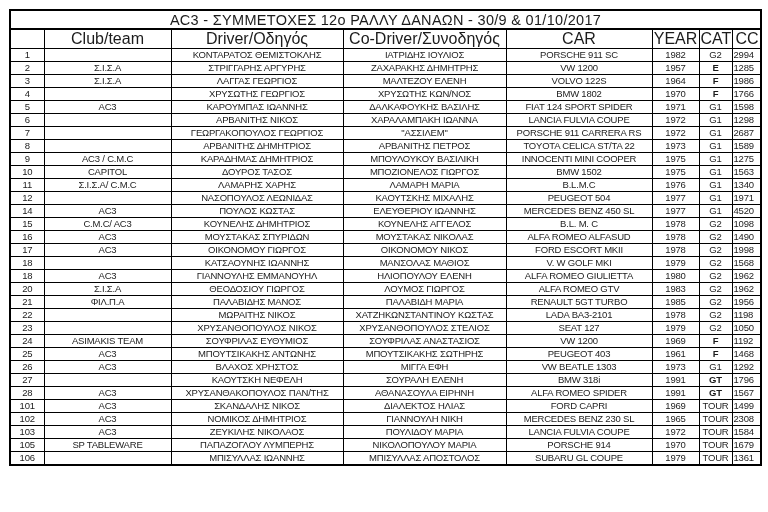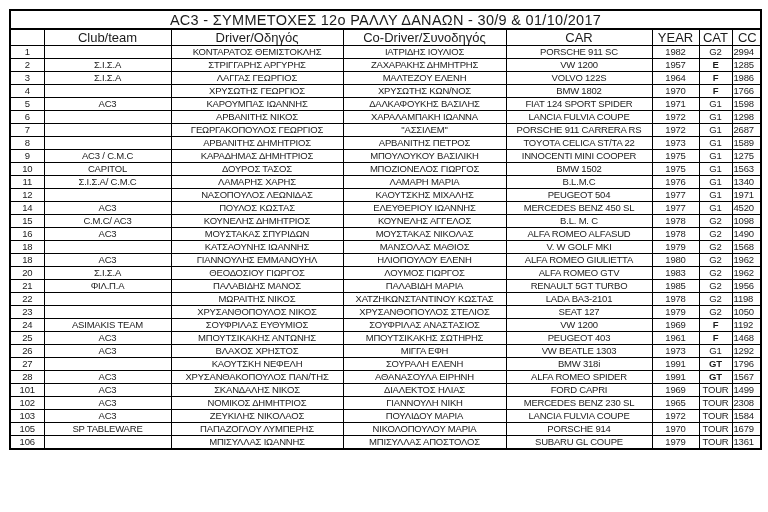--- a/index.html
+++ b/index.html
@@ -32,23 +32,23 @@
     vertical-align: middle;
   }
   tr.title-row th {
     height: 19px;
     font-size: 14.5px;
     letter-spacing: 0.3px;
     border-bottom: 2px solid #000;
   }
   tr.header-row th {
     height: 14px;
-    font-size: 13px;
-  }
-  tr.header-row th.col-cc { text-align: center; padding-left: 3px; }
+    font-size: 16px;
+  }
+  tr.header-row th.col-cc { text-align: left; padding-left: 3px; }
   tbody td {
     height: 12.6px;
     font-size: 9.5px;
     line-height: 12px;
     letter-spacing: -0.2px;
   }
   tbody td.col-cc { text-align: right; padding-right: 11px; }
   tbody td.bold { font-weight: bold; }
 </style>
 </head>
@@ -226,20 +226,30 @@
           <td class="col-no">16</td>
           <td class="col-club">AC3</td>
           <td class="col-driver">ΜΟΥΣΤΑΚΑΣ ΣΠΥΡΙΔΩΝ</td>
           <td class="col-codriver">ΜΟΥΣΤΑΚΑΣ ΝΙΚΟΛΑΣ</td>
           <td class="col-car">ALFA ROMEO ALFASUD</td>
           <td class="col-year">1978</td>
           <td class="col-cat">G2</td>
           <td class="col-cc">1490</td>
         </tr>
         <tr>
+          <td class="col-no">17</td>
+          <td class="col-club">AC3</td>
+          <td class="col-driver">ΟΙΚΟΝΟΜΟΥ ΓΙΩΡΓΟΣ</td>
+          <td class="col-codriver">ΟΙΚΟΝΟΜΟΥ ΝΙΚΟΣ</td>
+          <td class="col-car">FORD ESCORT MKII</td>
+          <td class="col-year">1978</td>
+          <td class="col-cat">G2</td>
+          <td class="col-cc">1998</td>
+        </tr>
+        <tr>
           <td class="col-no">18</td>
           <td class="col-club"></td>
           <td class="col-driver">ΚΑΤΣΑΟΥΝΗΣ ΙΩΑΝΝΗΣ</td>
           <td class="col-codriver">ΜΑΝΣΟΛΑΣ ΜΑΘΙΟΣ</td>
           <td class="col-car">V. W GOLF MKI</td>
           <td class="col-year">1979</td>
           <td class="col-cat">G2</td>
           <td class="col-cc">1568</td>
         </tr>
         <tr>

